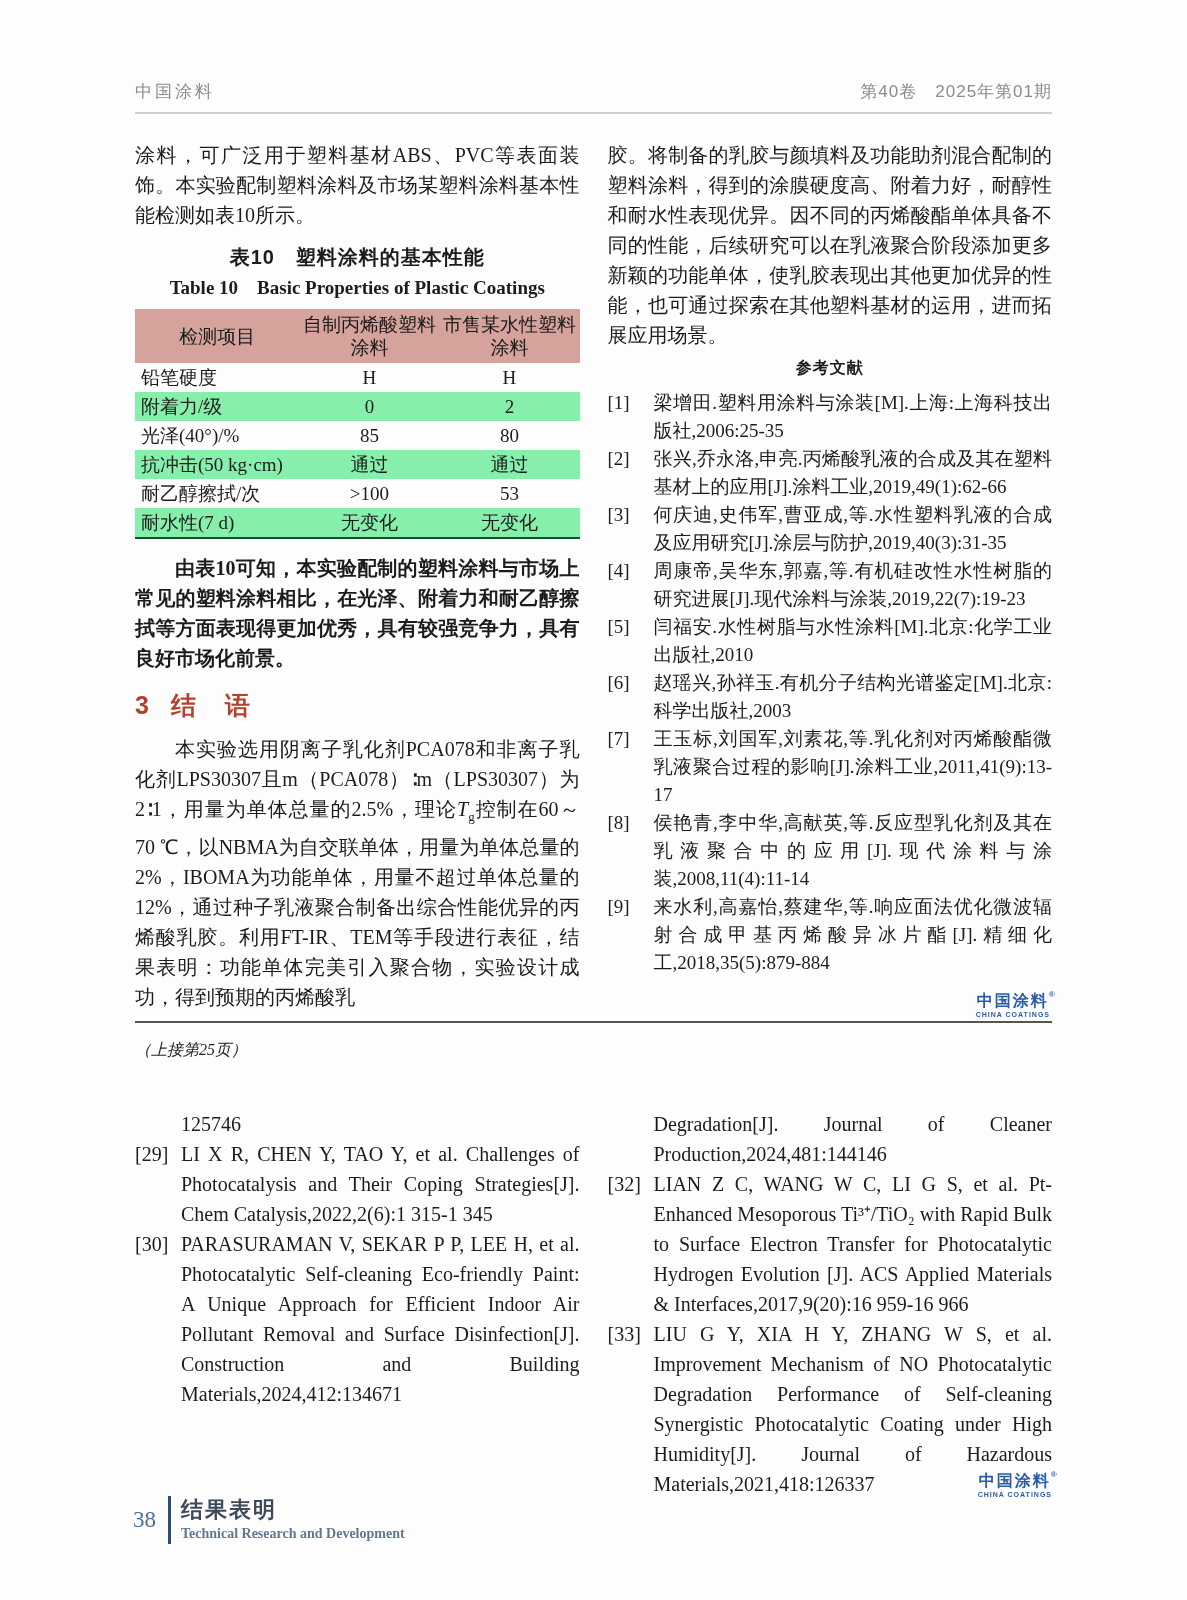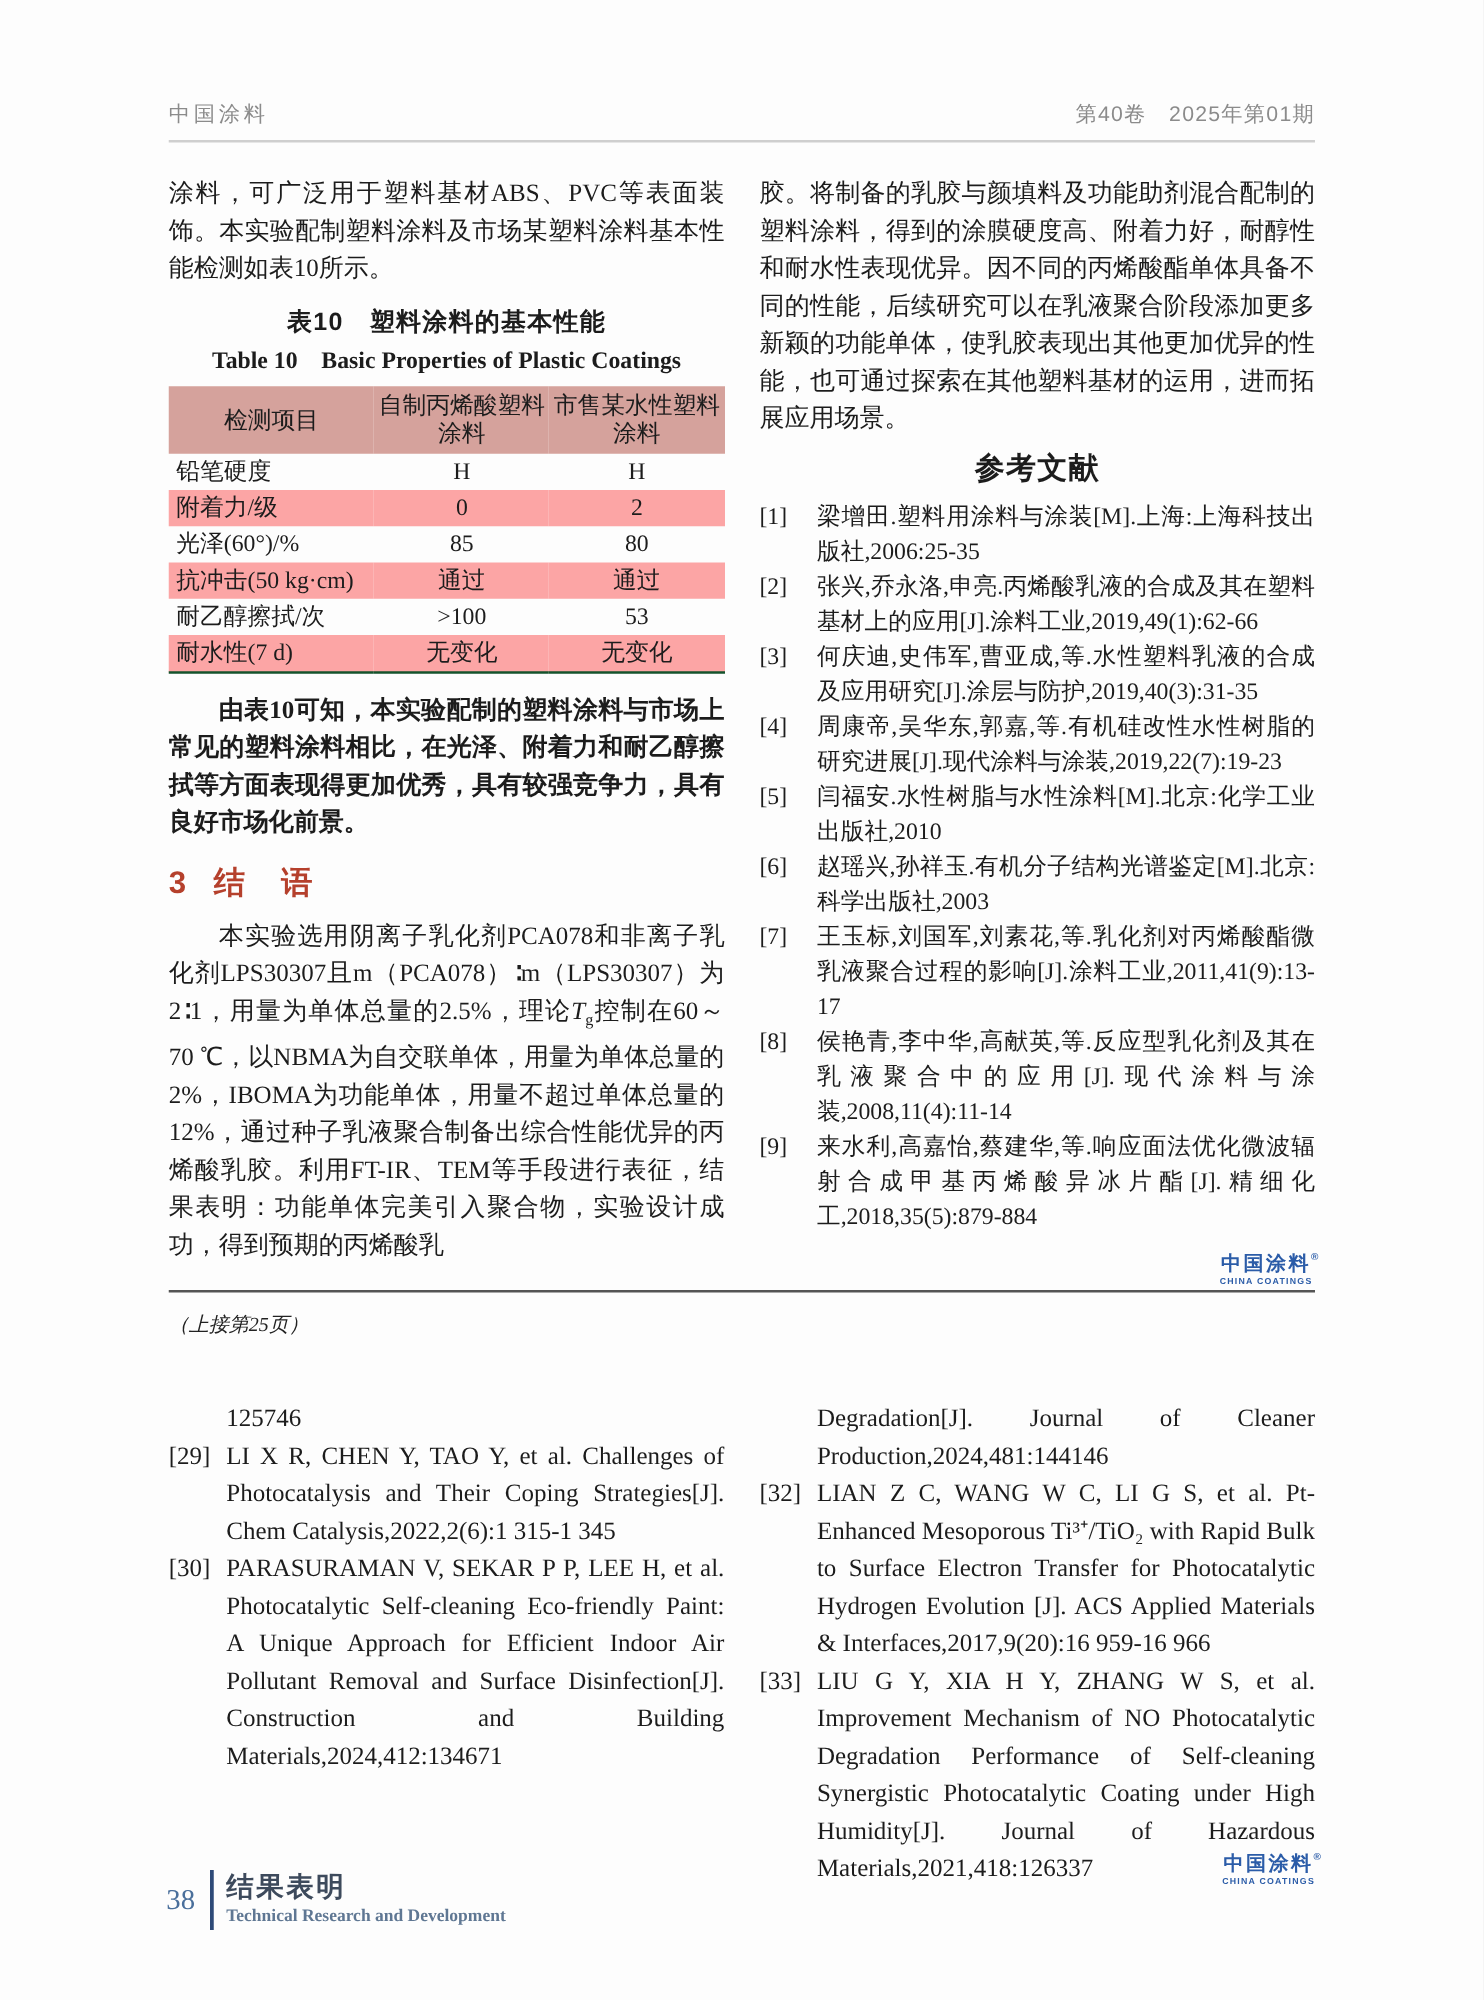--- a/index.html
+++ b/index.html
@@ -38,34 +38,34 @@
   }
   table.props { width:100%; border-collapse:collapse; border-bottom:2px solid #14532d; }
   table.props th {
     background:#d5a29c; font-weight:normal; font-size:19px; line-height:23px;
     padding:4px 2px; text-align:center; vertical-align:middle; height:44px;
   }
   table.props th:nth-child(1){ width:37%; }
   table.props th:nth-child(2){ width:31.5%; }
   table.props th:nth-child(3){ width:31.5%; }
   table.props td { font-size:19px; line-height:23px; padding:3px 4px; }
-  table.props tr.alt td { background:#fca5a5; }
+  table.props tr.alt td { background:#86efac; }
   table.props td.c { text-align:center; }
   table.props td.l { text-align:left; padding-left:6px; }
   
   .section-heading {
     font-family:"Liberation Sans", sans-serif; color:#b5402c; font-size:25px;
     font-weight:bold; margin:16px 0 12px 0; letter-spacing:2px;
   }
   .section-heading .sec-num { margin-right:20px; }
   .tvar { font-style:italic; }
   sub { font-size:13px; }
   
   .refs-heading {
-    font-family:"Liberation Sans", sans-serif; font-weight:bold; font-size:24px;
+    font-family:"Liberation Sans", sans-serif; font-weight:bold; font-size:16px;
     text-align:center; margin:8px 0 10px 0; letter-spacing:1px;
   }
   .ref { position:relative; padding-left:46px; font-size:19px; line-height:28px; text-align:justify; }
   .ref .ref-num { position:absolute; left:0; top:0; }
   .ref-en { font-size:20px; line-height:30px; }
   
   .logo { display:inline-block; text-align:center; line-height:1; }
   .logo-zh {
     color:#2b5ca8; font-family:"Liberation Sans", sans-serif; font-weight:bold;
     font-size:16px; letter-spacing:2px; position:relative;
@@ -122,21 +122,21 @@
             <td class="l">铅笔硬度</td>
             <td class="c">H</td>
             <td class="c">H</td>
           </tr>
           <tr class="alt">
             <td class="l">附着力/级</td>
             <td class="c">0</td>
             <td class="c">2</td>
           </tr>
           <tr>
-            <td class="l">光泽(60°)/%</td>
+            <td class="l">光泽(40°)/%</td>
             <td class="c">85</td>
             <td class="c">80</td>
           </tr>
           <tr class="alt">
             <td class="l">抗冲击(50 kg·cm)</td>
             <td class="c">通过</td>
             <td class="c">通过</td>
           </tr>
           <tr>
             <td class="l">耐乙醇擦拭/次</td>

